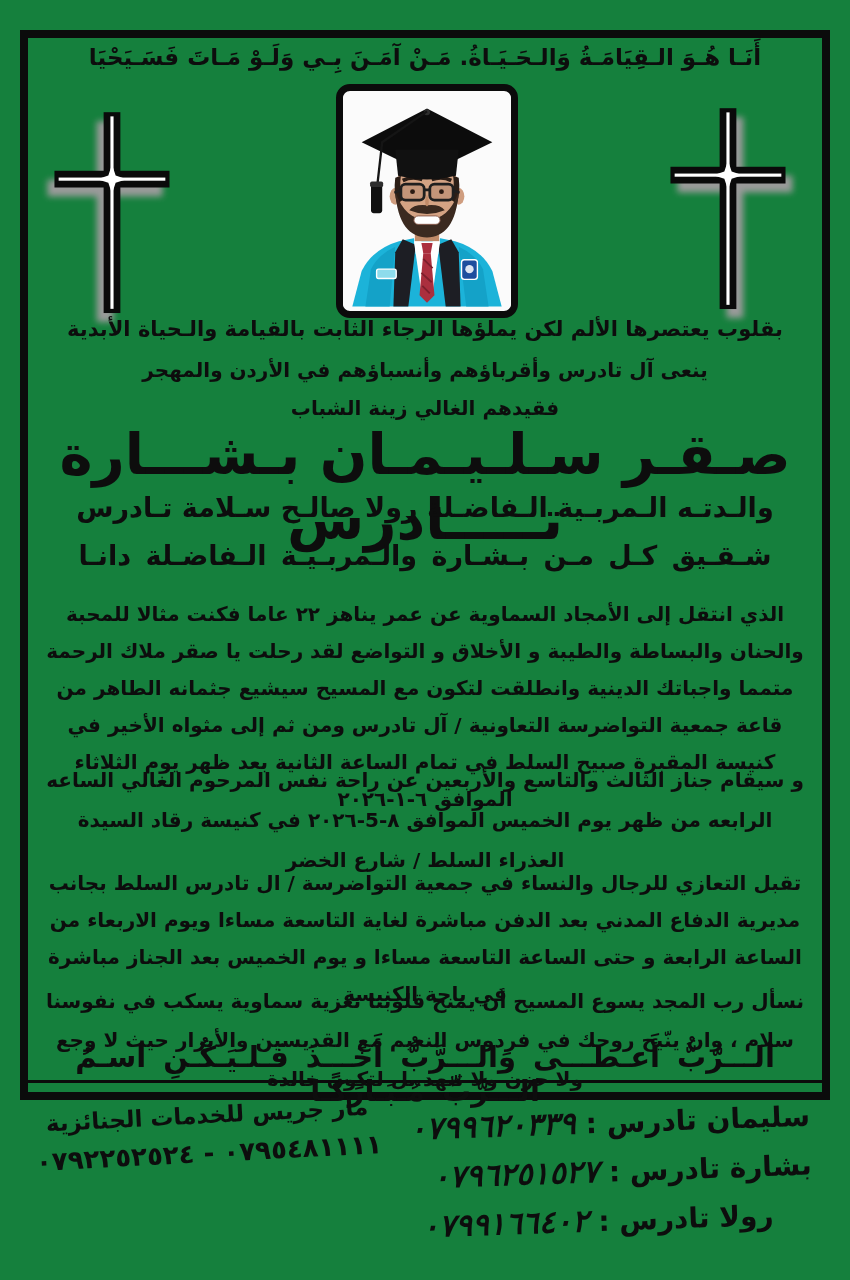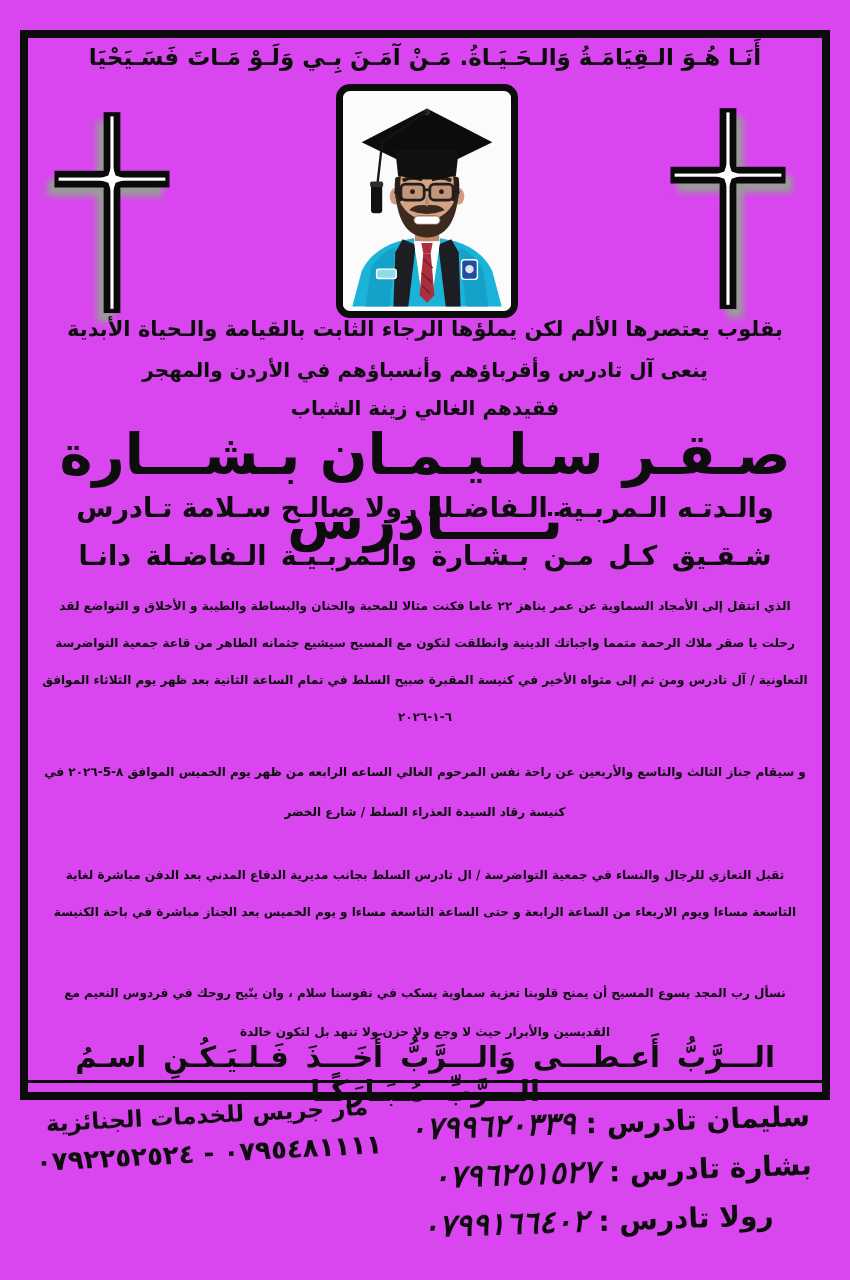--- a/index.html
+++ b/index.html
@@ -1,20 +1,20 @@
 <!DOCTYPE html>
 <html lang="ar"><head>
 <meta charset="utf-8">
 <style>
   html,body{margin:0;padding:0;background:#fff;}
   .page{
     position:relative;
     width:850px;height:1280px;
     margin:0 auto;
-    background:#d946ef;
+    background:#15803d;
     overflow:hidden;
     direction:rtl;
     font-family:"DejaVu Sans",sans-serif;
     color:#0d0d0d;
     font-weight:bold;
   }
   .abs{position:absolute;}
   .center{text-align:center;}
 
   
@@ -58,21 +58,21 @@
   .grief{left:40px;right:40px;top:317px;font-size:21px;}
   .family-line{left:40px;right:40px;top:358px;font-size:20px;}
   .beloved-line{left:40px;right:40px;top:396px;font-size:20px;}
   .deceased-name{left:30px;right:30px;top:422px;font-size:56px;letter-spacing:1px;}
   .mother-line{left:40px;right:40px;top:492px;font-size:27px;}
   .siblings-line{left:40px;right:40px;top:540px;font-size:27px;word-spacing:5px;text-align:center;}
 
   
   .para{
     left:42px;right:42px;
-    font-size:12px;
+    font-size:20px;
     line-height:37px;
     text-align:center;
   }
   .para1{top:576px;}
   .para2{top:740px;line-height:40px;}
   .para3{top:845px;text-align:center;}
   .para4{top:962px;line-height:39px;}
 
   
   .closing{

